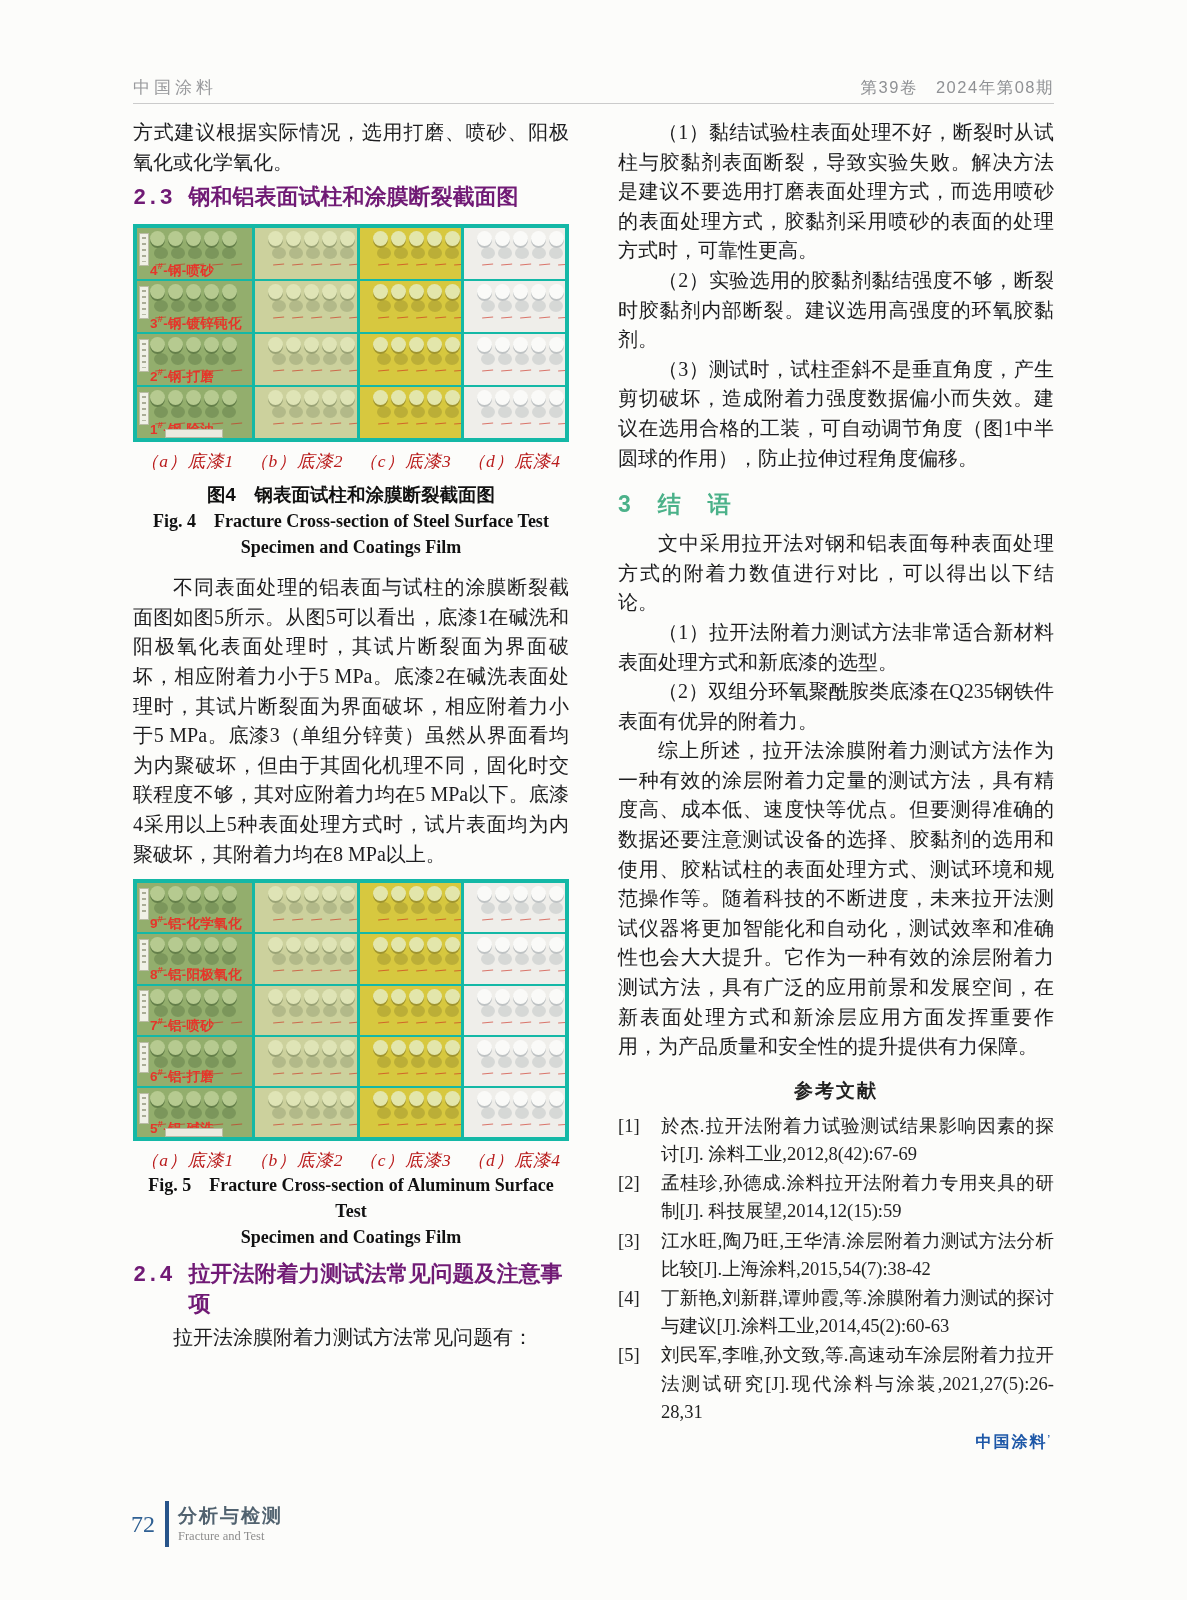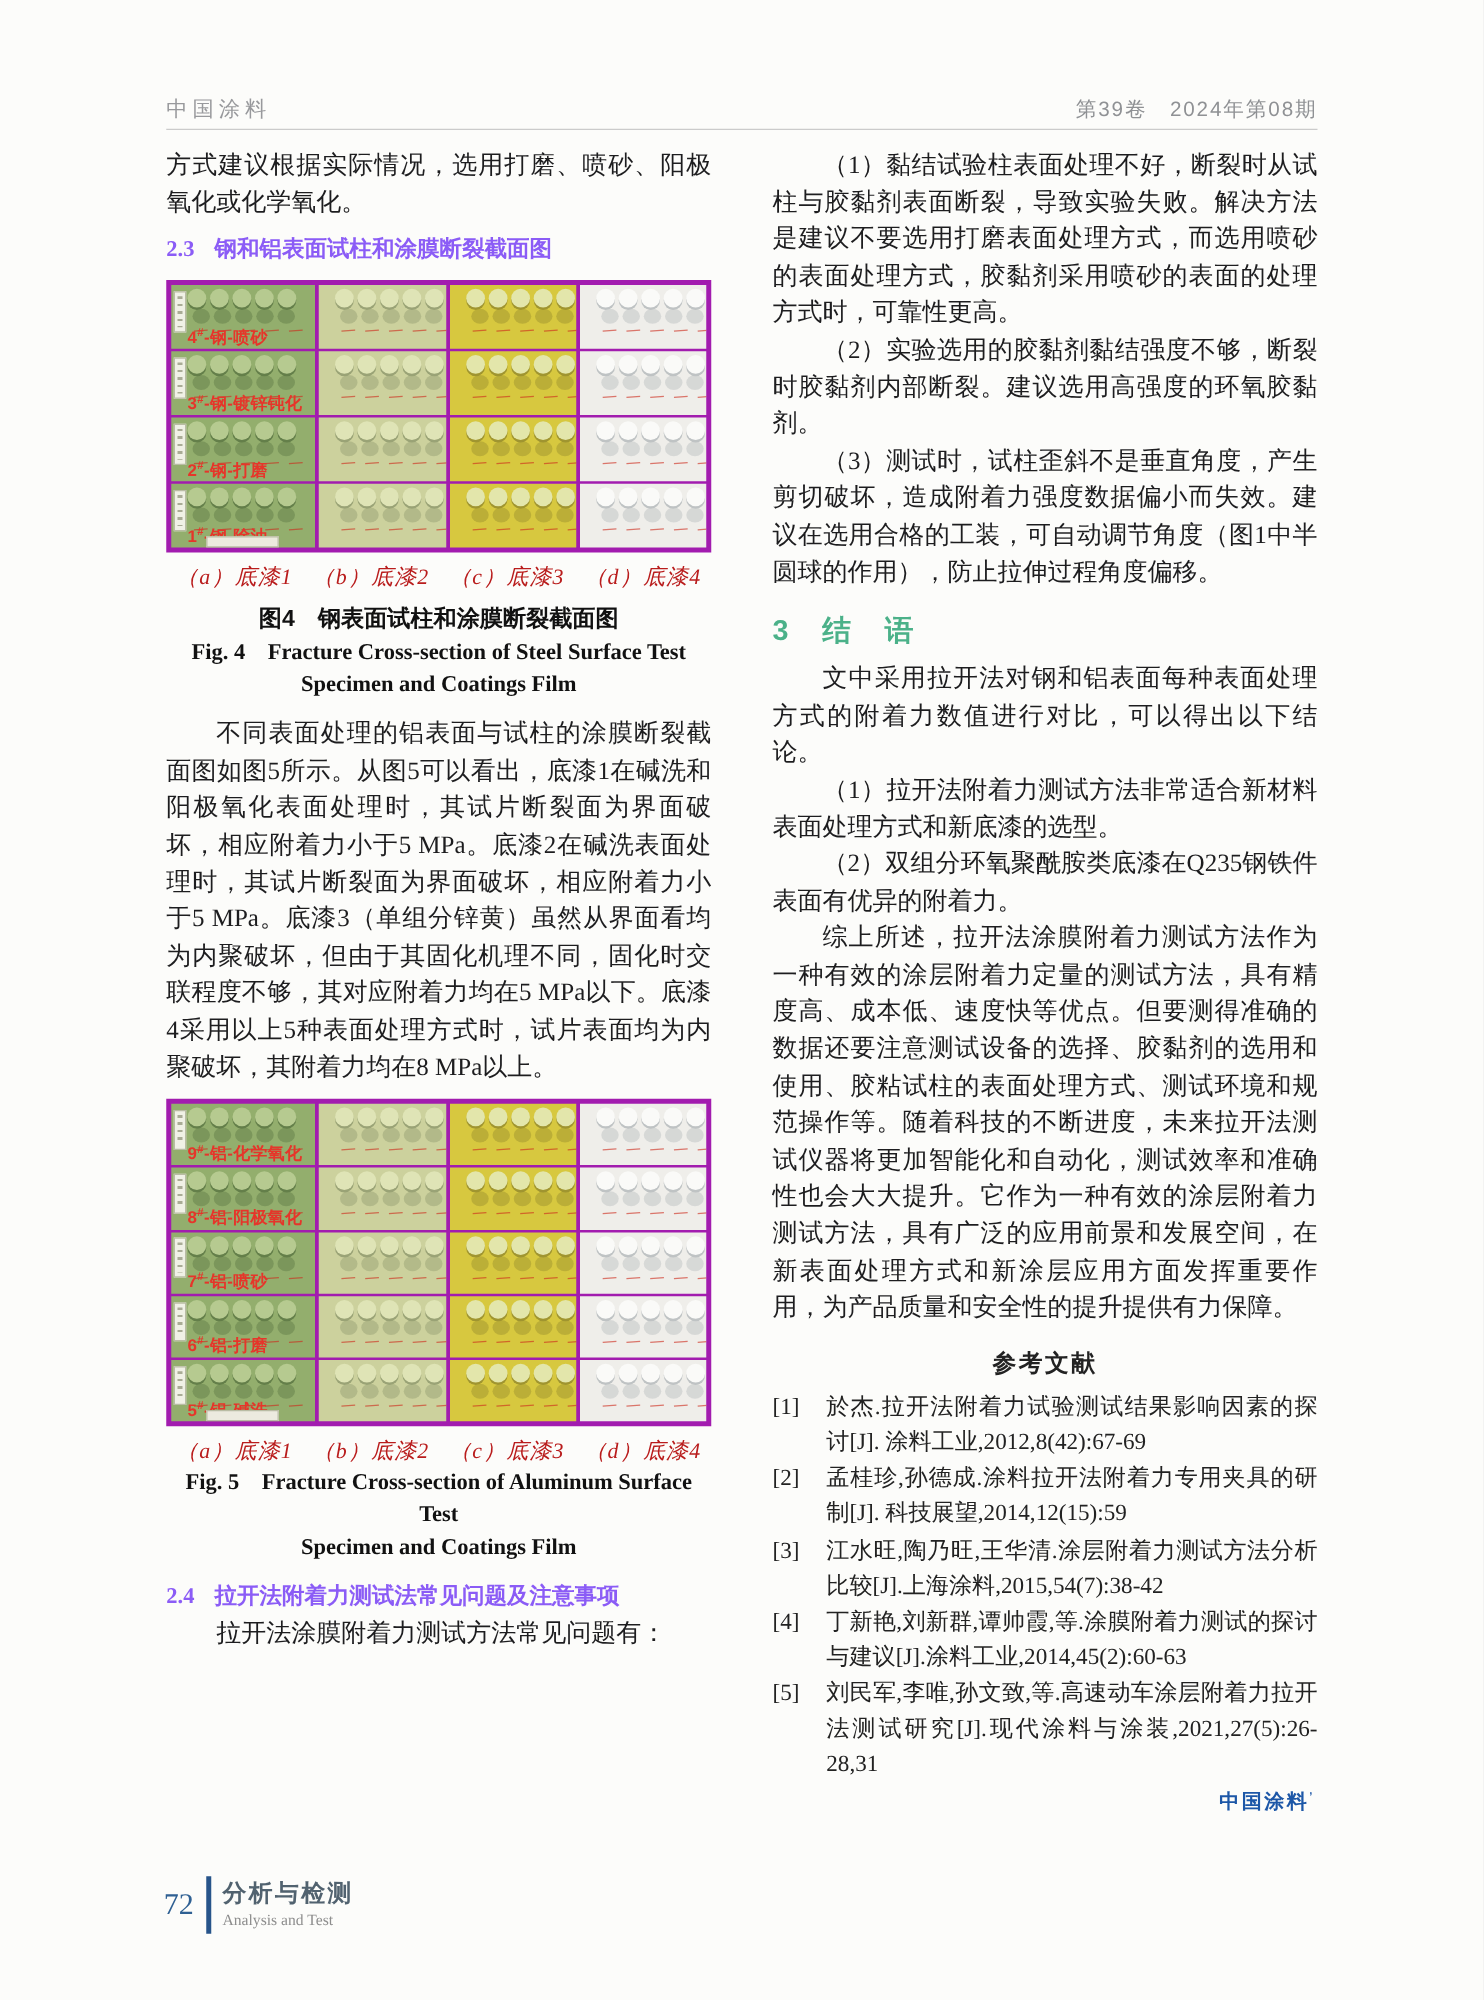--- a/index.html
+++ b/index.html
@@ -16,34 +16,34 @@
   }
   .j-name{color:#98999c; font-size:17px; letter-spacing:4px;}
   .j-issue{color:#8f9194; font-size:16.5px; letter-spacing:1.5px;}
   .head-rule{position:absolute; left:133px; right:133px; top:103px; border-top:1.5px solid #cbcbcb;}
   
   .columns{position:absolute; left:133px; top:118px; width:921px; display:flex; gap:49px;}
   .col{width:436px;}
   p.body{font-size:20px; line-height:29.6px; text-align:justify; margin:0; color:#1d1d1f;}
   p.indent{text-indent:2em;}
   .sec{
-    font-family:Liberation Serif, serif;
-    color:#8b5cf6; font-size:18px; font-weight:bold;
+    font-family:Liberation Mono, monospace;
+    color:#701a75; font-size:22px; font-weight:bold;
     margin:7px 0 2px 0; line-height:30px; display:flex;
   }
   .sec .sec-num{margin-right:16px;}
   .sec3{
     font-family:"Liberation Sans","DejaVu Sans",sans-serif;
     color:#4bb189; font-size:23px; font-weight:bold;
     margin:14px 0 8px 0; line-height:34px; letter-spacing:2px;
   }
   
   figure{margin:10px 0 0 0; padding:0;}
   .photo{
-    background:#a21caf; padding:4px; display:flex; flex-direction:column; gap:2px;
+    background:#14b8a6; padding:4px; display:flex; flex-direction:column; gap:2px;
     box-sizing:border-box; width:436px;
   }
   #figure4 .photo{height:218px;}
   #figure5 .photo{height:262px;}
   .photo-row{display:flex; gap:3px; flex:1; min-height:0;}
   .panel{flex:1; position:relative; overflow:hidden;}
   .panel:first-child{flex:1.14;}
   .circles{display:flex; gap:3px; padding:3px 0 0 13px;}
   .circle{width:15px; height:15px; border-radius:50%; flex:none;}
   .lows{margin-top:-2px; opacity:.5; padding-left:17px;}
@@ -1059,17 +1059,17 @@
 
       </div>
     </div>
   </div>
 
   <div class="pagefoot">
     <span class="foot-num">72</span>
     <span class="foot-bar"></span>
     <span>
       <div class="foot-cn">分析与检测</div>
-      <div class="foot-en">Analysis and Test</div>
+      <div class="foot-en">Fracture and Test</div>
     </span>
   </div>
 
 </div>
 
 </body></html>

